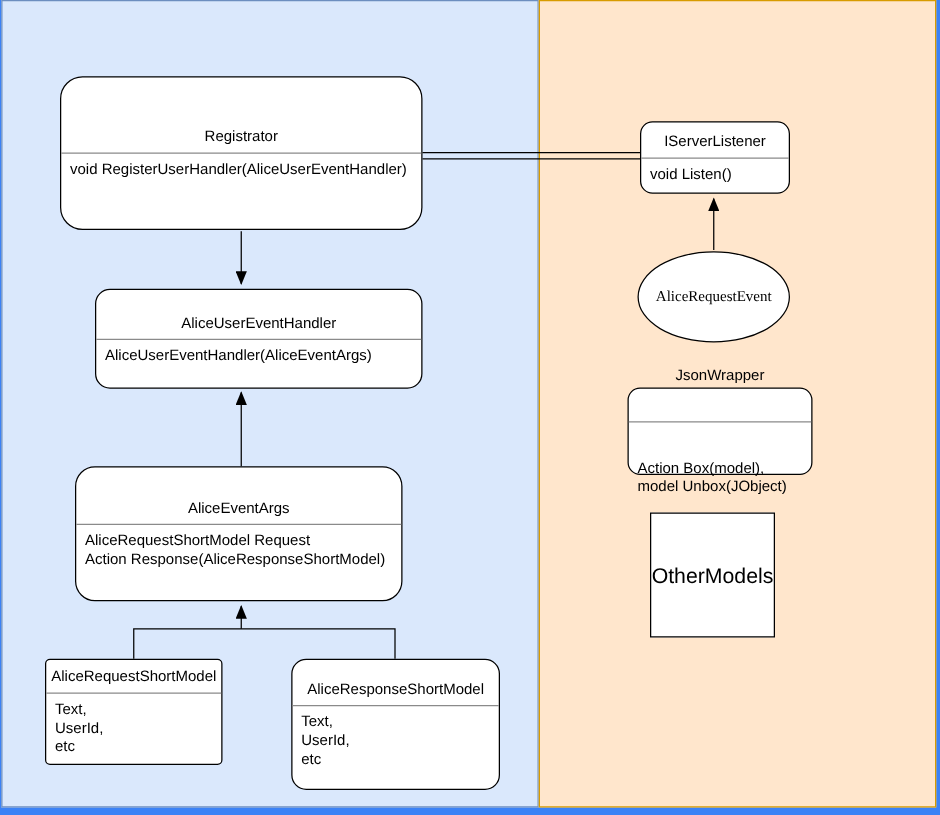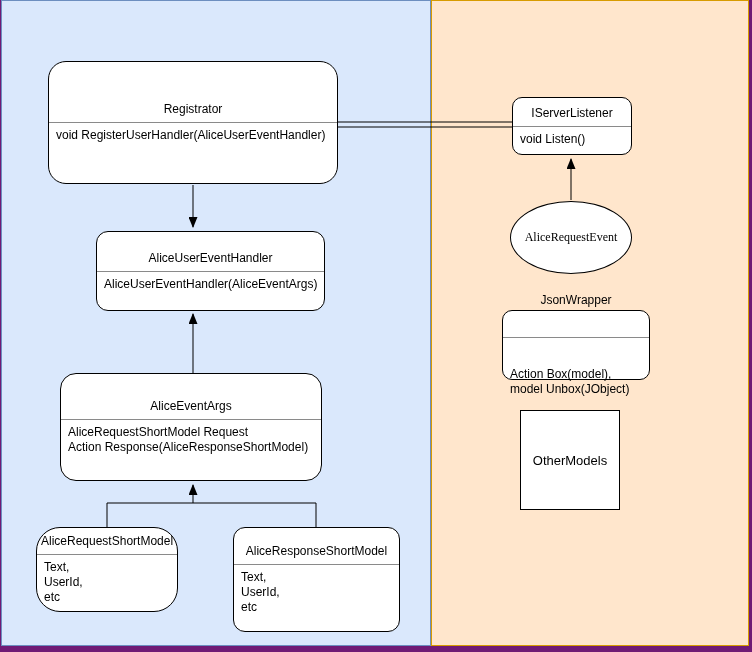--- a/index.html
+++ b/index.html
@@ -1,20 +1,20 @@
 <!DOCTYPE html>
 <html style="--left-region-fill: #dae8fc; --left-region-border: #6c8ebf; --right-region-fill: #ffe6cc; --right-region-border: #d79b00; --shape-fill: #ffffff; --shape-border: #000000; --divider-color: #8a8a8a; --connector-color: #000000;"><head>
 <meta charset="utf-8">
 <style>
   html, body { margin: 0; padding: 0; background: #ffffff; }
   .canvas {
     position: relative;
     width: 752px;
     height: 652px;
-    background: #701a75;
+    background: #3b82f6;
     font-family: "Liberation Sans", sans-serif;
     font-size: 12px;
     color: #000000;
     overflow: hidden;
   }
   .region {
     position: absolute;
     box-sizing: border-box;
   }
   .region-left {
@@ -55,27 +55,27 @@
   .body-line { white-space: nowrap; }
   .node-ellipse {
     border-radius: 50%;
     align-items: center;
     text-align: right;
     font-family: Liberation Serif, serif;
   }
   .node-plain {
     align-items: center;
     text-align: right;
-    font-size: 13px;
+    font-size: 17px;
   }
   
   #n-registrator   { left: 48px;  top: 61px;  width: 290px; height: 123px; border-radius: 18px; }
-  #n-handler       { left: 96px;  top: 231px; width: 229px; height: 80px;  border-radius: 12px; }
+  #n-handler       { left: 76px;  top: 231px; width: 262px; height: 80px;  border-radius: 12px; }
   #n-eventargs     { left: 60px;  top: 373px; width: 262px; height: 108px; border-radius: 16px; }
-  #n-requestmodel  { left: 36px;  top: 527px; width: 142px; height: 85px;  border-radius: 24px; }
+  #n-requestmodel  { left: 36px;  top: 527px; width: 142px; height: 85px;  border-radius: 4px; }
   #n-responsemodel { left: 233px; top: 527px; width: 167px; height: 105px;  border-radius: 12px; }
   #n-listener      { left: 512px; top: 97px;  width: 120px; height: 58px;  border-radius: 10px; }
   #n-requestevent  { left: 510px; top: 201px; width: 122px; height: 73px; }
   #n-jsonwrapper   { left: 502px; top: 310px; width: 148px; height: 70px;  border-radius: 10px; gap: 24px; }
   #n-othermodels   { left: 520px; top: 410px; width: 100px; height: 100px; }
 </style>
 </head>
 <body>
 
 <div class="canvas">

